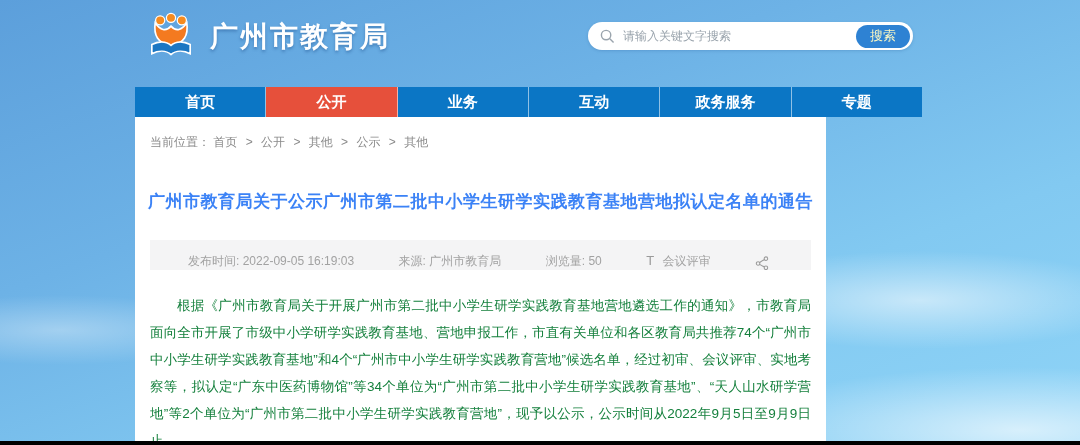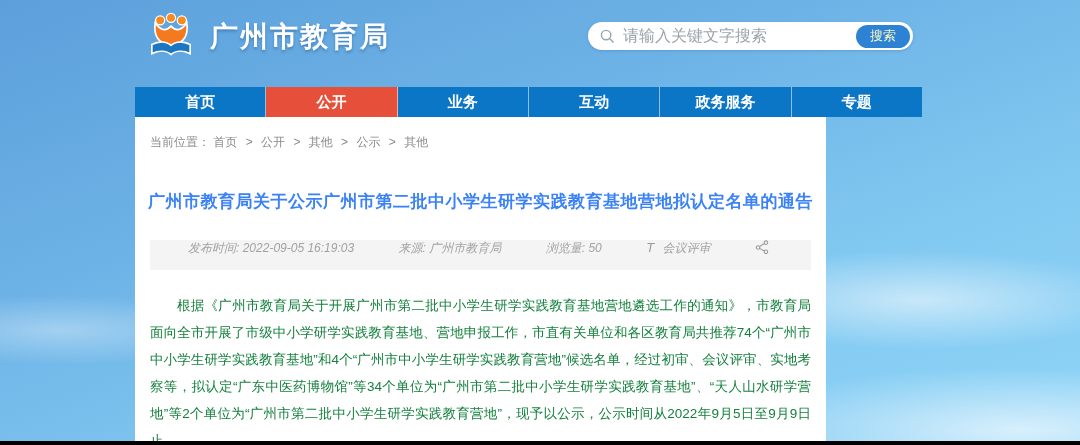--- a/index.html
+++ b/index.html
@@ -23,21 +23,21 @@
     letter-spacing: 2px; text-shadow: 0 2px 3px rgba(30,80,140,0.45);
   }
   .search-box {
     position: absolute; left: 588px; top: 22px; width: 325px; height: 28px;
     background: #ffffff; border-radius: 14px; display: flex; align-items: center;
     box-shadow: 0 1px 3px rgba(40,90,150,0.25);
   }
   .search-box .mag { margin-left: 12px; flex: 0 0 auto; }
   .search-box input {
     flex: 1; border: none; outline: none; background: transparent;
-    font-size: 16px; color: #555; padding: 0 8px;
+    font-size: 12px; color: #555; padding: 0 8px;
     font-family: "Liberation Sans", "DejaVu Sans", sans-serif;
   }
   .search-box input::placeholder { color: #9aa4ad; }
   .search-btn {
     flex: 0 0 auto; margin-right: 3px; width: 54px; height: 23px;
     background: #2e82d3; border: none; border-radius: 12px;
     color: #fef9c3; font-size: 13px; cursor: pointer;
     font-family: "Liberation Sans", "DejaVu Sans", sans-serif;
   }
 
@@ -65,22 +65,22 @@
   .breadcrumb .crumb { color: #8a8a8a; cursor: pointer; }
   .breadcrumb .sep { margin: 0 5px; color: #8a8a8a; }
 
   .article-title {
     margin-top: 39px; text-align: center; color: #3b82f6;
     font-size: 17px; font-weight: bold; letter-spacing: 0.5px;
   }
 
   .meta-bar {
     margin: 27px 15px 0 15px; height: 30px; background: #f4f4f5;
-    display: flex; align-items: flex-start; justify-content: space-between;
-    padding: 0 42px 0 38px; font-size: 12px; color: #a2a2a2; font-style: italic;
+    display: flex; align-items: flex-end; justify-content: space-between;
+    padding: 0 42px 0 38px; font-size: 12px; color: #a2a2a2;
   }
   .meta-item { white-space: nowrap; }
   .meta-item .t-glyph { font-size: 13px; margin-right: 5px; color: #9a9a9a; }
   .share-wrap { display: flex; align-items: center; cursor: pointer; }
 
   .article-body { padding: 22px 15px 0 15px; }
   .article-body p {
     font-size: 13.5px; color: #15803d; line-height: 27px;
     text-align: justify; text-indent: 2em;
   }

